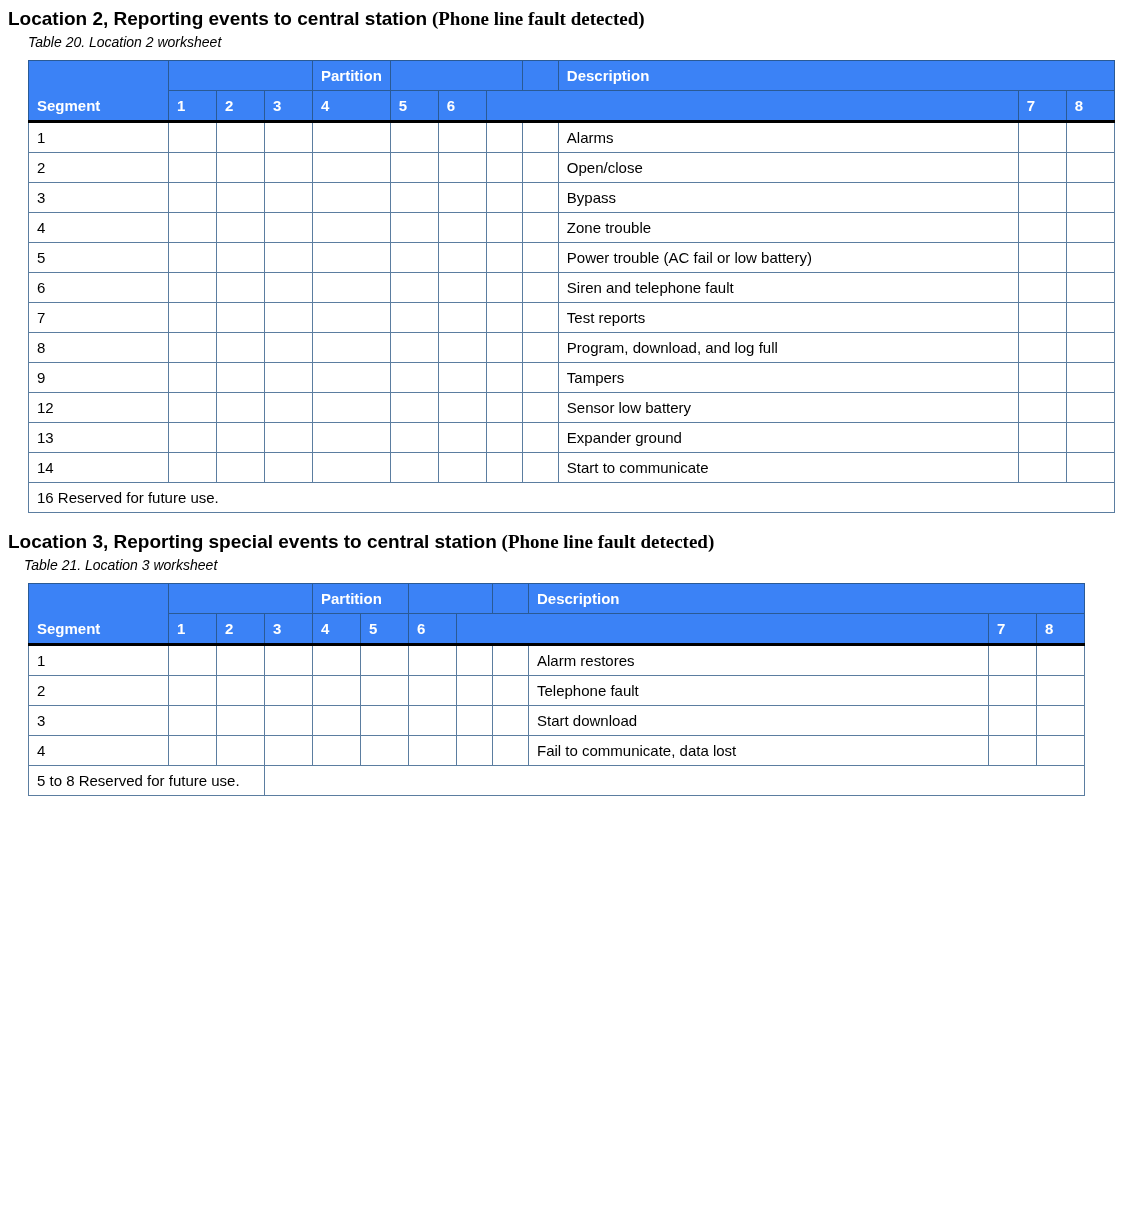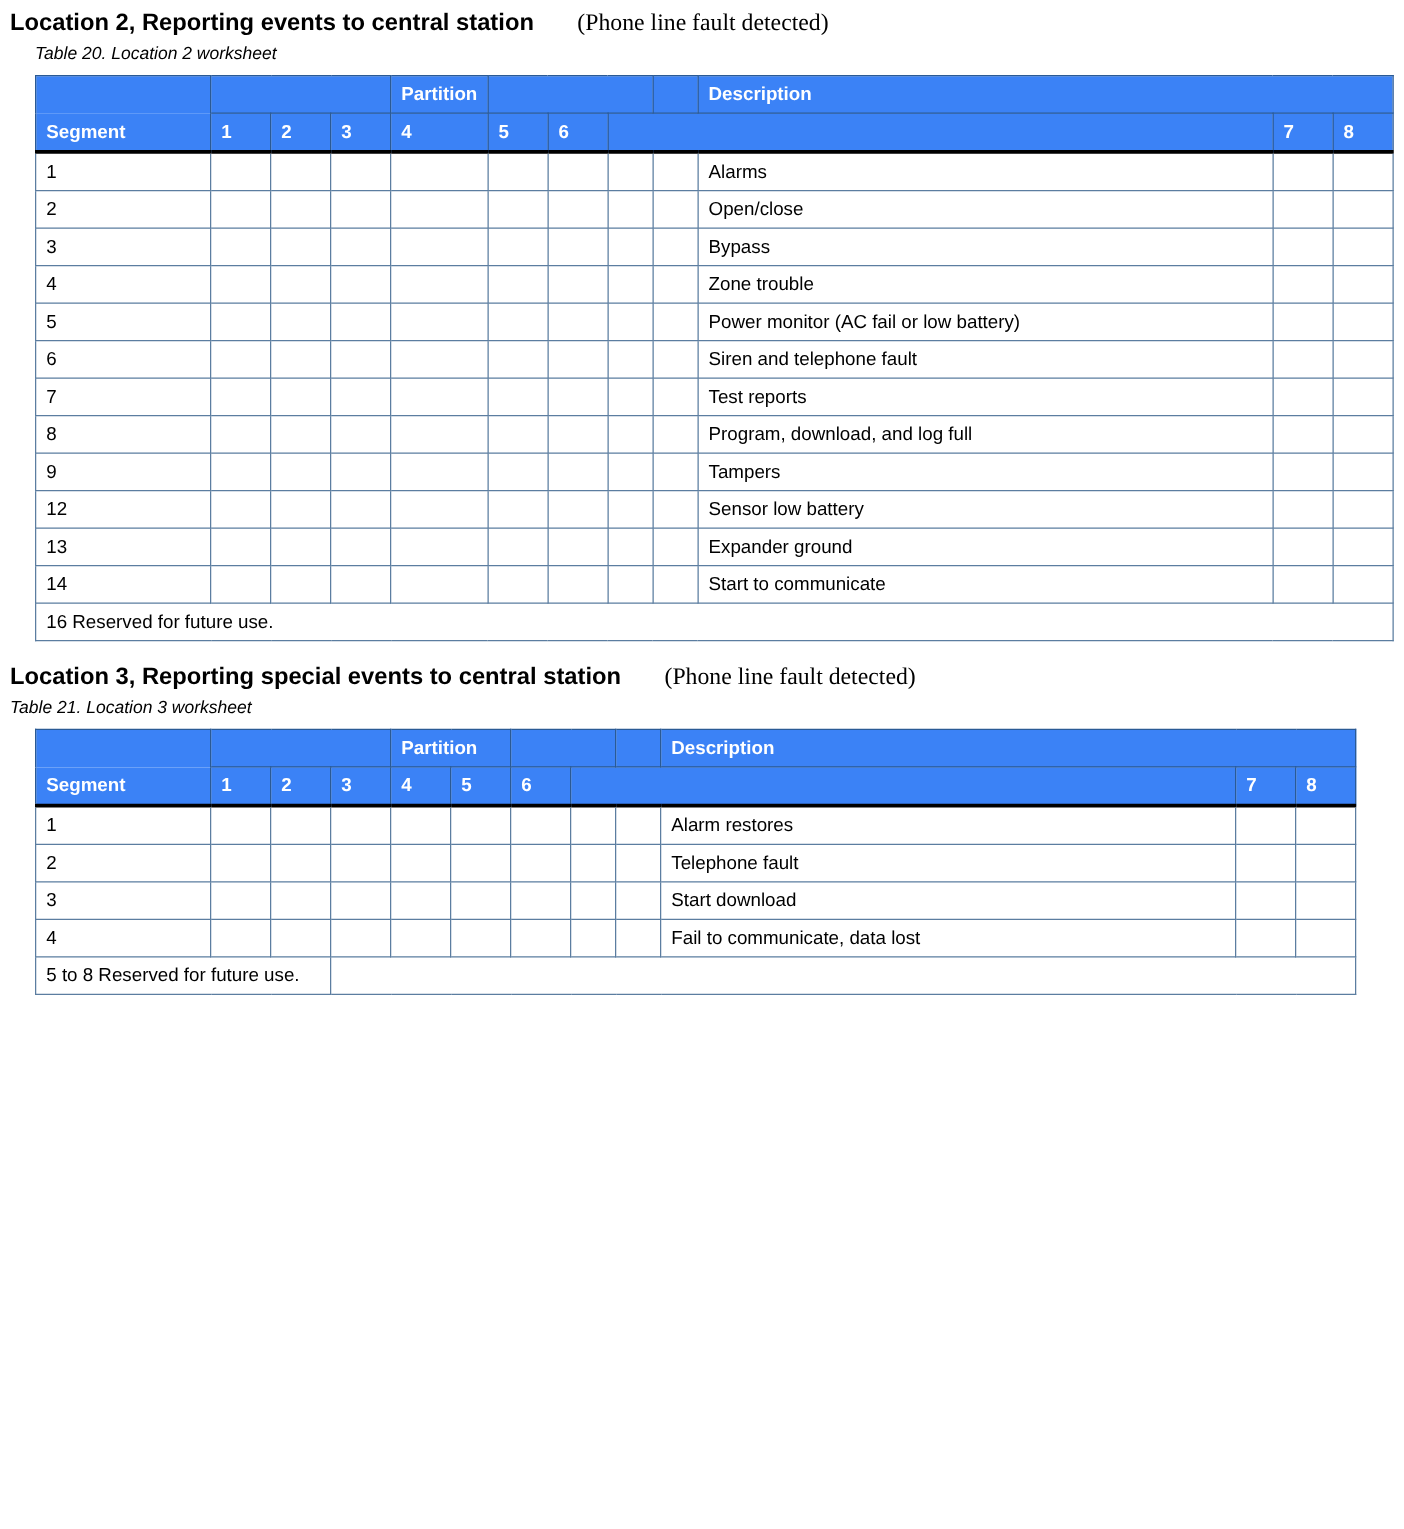--- a/index.html
+++ b/index.html
@@ -11,24 +11,23 @@
     padding: 6px 8px;
     background: #fff;
     width: 1123px;
   }
   .heading {
     font-weight: bold;
     font-size: 19px;
     margin: 2px 0 4px 0;
   }
   .heading .suffix {
-    font-weight: normal;
+    font-weight: bold;
     font-family: "Times New Roman", serif;
     font-size: 19px;
-    margin-left: 30px;
   }
   .table-caption {
     font-style: italic;
     font-size: 14px;
     margin: 4px 0 10px 20px;
   }
   .tbl-wrap {
     margin-left: 20px;
     margin-bottom: 18px;
   }
@@ -179,21 +178,21 @@
         <tr>
           <td class="num">5</td>
           <td></td>
           <td></td>
           <td></td>
           <td></td>
           <td></td>
           <td></td>
           <td></td>
           <td></td>
-          <td>Power monitor (AC fail or low battery)</td>
+          <td>Power trouble (AC fail or low battery)</td>
           <td></td>
           <td></td>
         </tr>
         <tr>
           <td class="num">6</td>
           <td></td>
           <td></td>
           <td></td>
           <td></td>
           <td></td>
@@ -291,21 +290,21 @@
         <tr>
           <td class="reserved" colspan="12">16  Reserved for future use.</td>
         </tr>
       </tbody>
 </table>
 </div>
 
 <div class="heading">
   <span>Location 3, Reporting special events to central station</span><span class="suffix"> (Phone line fault detected)</span>
 </div>
-<div class="table-caption" style="margin-left:0">Table 21. Location 3 worksheet</div>
+<div class="table-caption" style="margin-left:16px">Table 21. Location 3 worksheet</div>
 
 <div class="tbl-wrap">
 <table>
   <colgroup>
     <col class="col-seg">
         <col class="col-p">
         <col class="col-p">
         <col class="col-p">
     <col class="col-p">
         <col class="col-p">

